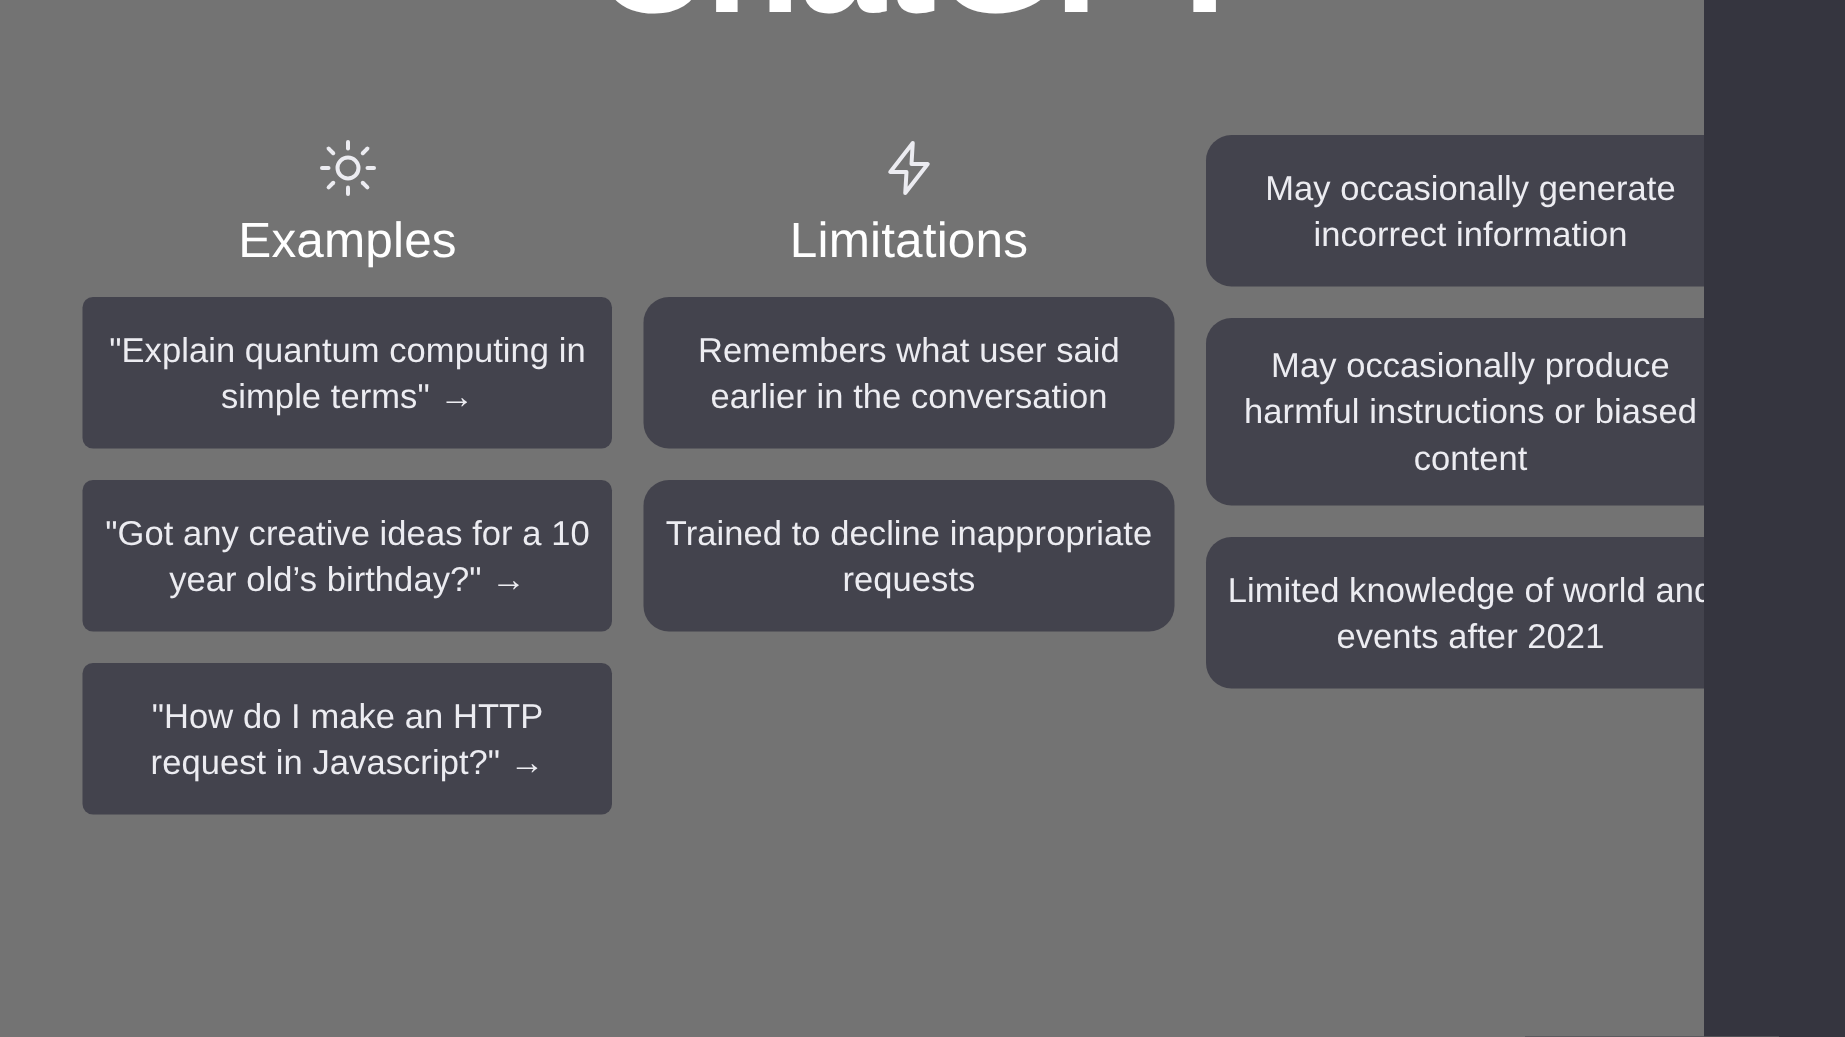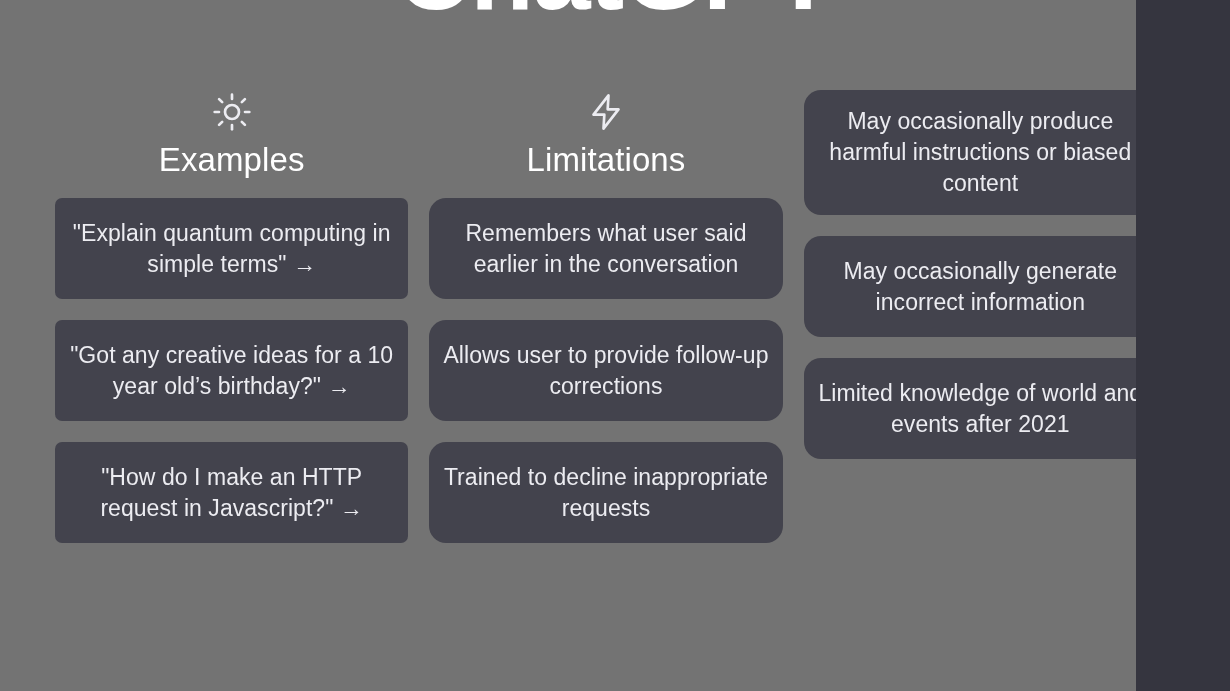--- a/index.html
+++ b/index.html
@@ -165,35 +165,32 @@
             <polygon points="13.5,2 4.5,13.6 11,13.6 10.5,22 19.5,10.4 13,10.4"></polygon>
           </svg>
         </span>
         <span class="col-title">Limitations</span>
       </div>
       <div class="cards">
         <div class="card plain">
           <span class="card-text">Remembers what user said earlier in the conversation</span>
         </div>
         <div class="card plain">
-          <span class="card-text">Allows user to provide follow-up corrections</span>
-        </div>
-        <div class="card plain">
           <span class="card-text">Trained to decline inappropriate requests</span>
         </div>
       </div>
     </div>
 
     <div class="column">
       <div class="cards">
         <div class="card plain">
-          <span class="card-text">May occasionally produce harmful instructions or biased content</span>
+          <span class="card-text">May occasionally generate incorrect information</span>
         </div>
         <div class="card plain">
-          <span class="card-text">May occasionally generate incorrect information</span>
+          <span class="card-text">May occasionally produce harmful instructions or biased content</span>
         </div>
         <div class="card plain">
           <span class="card-text">Limited knowledge of world and events after 2021</span>
         </div>
       </div>
     </div>
 
   </div>
 </div>
 

